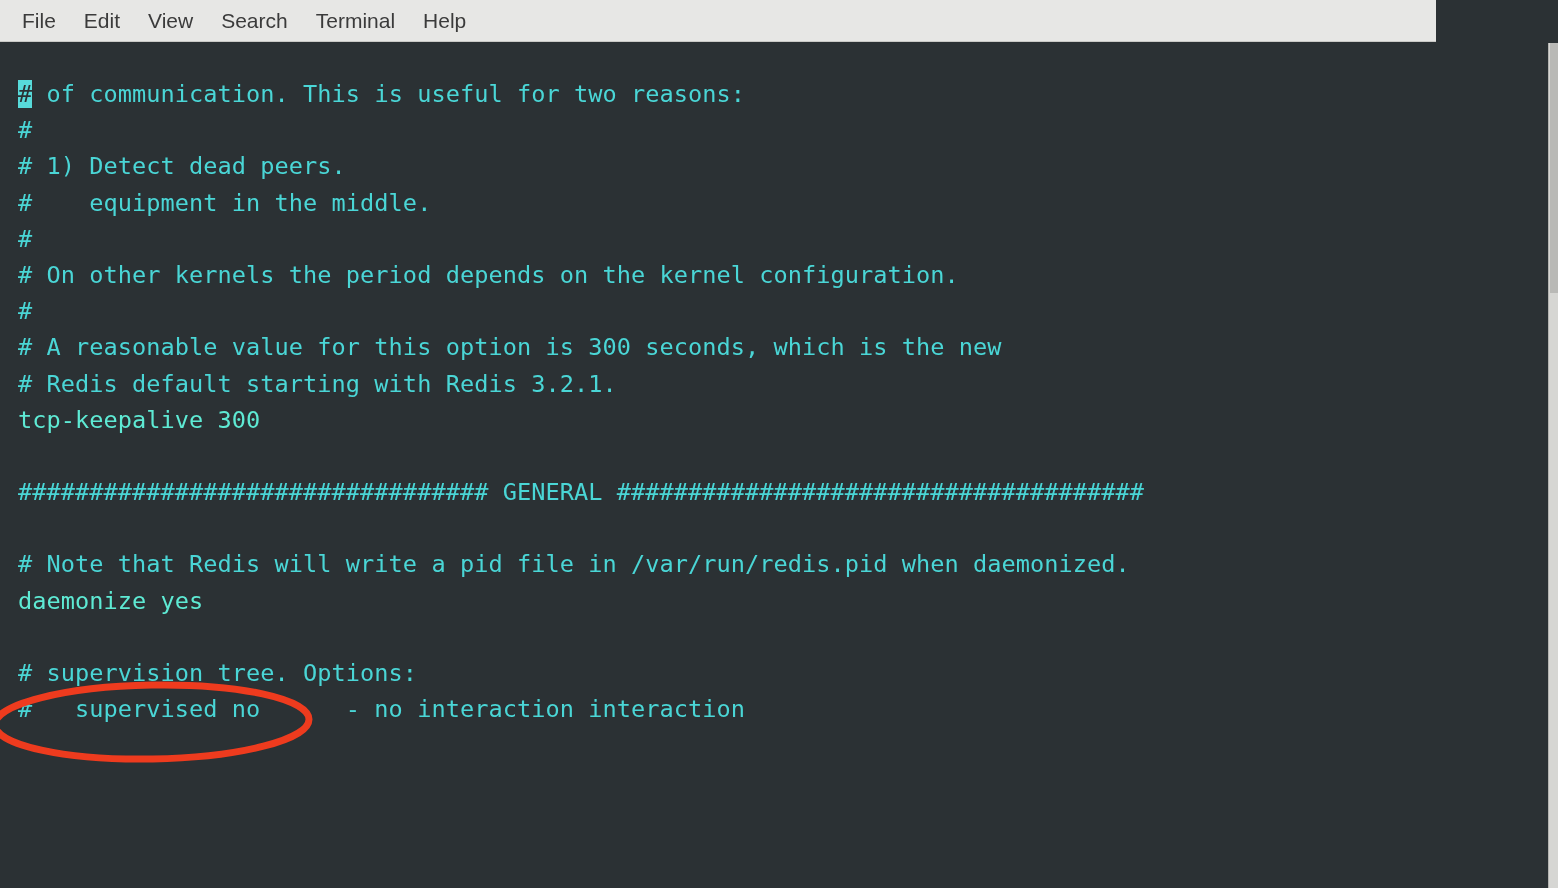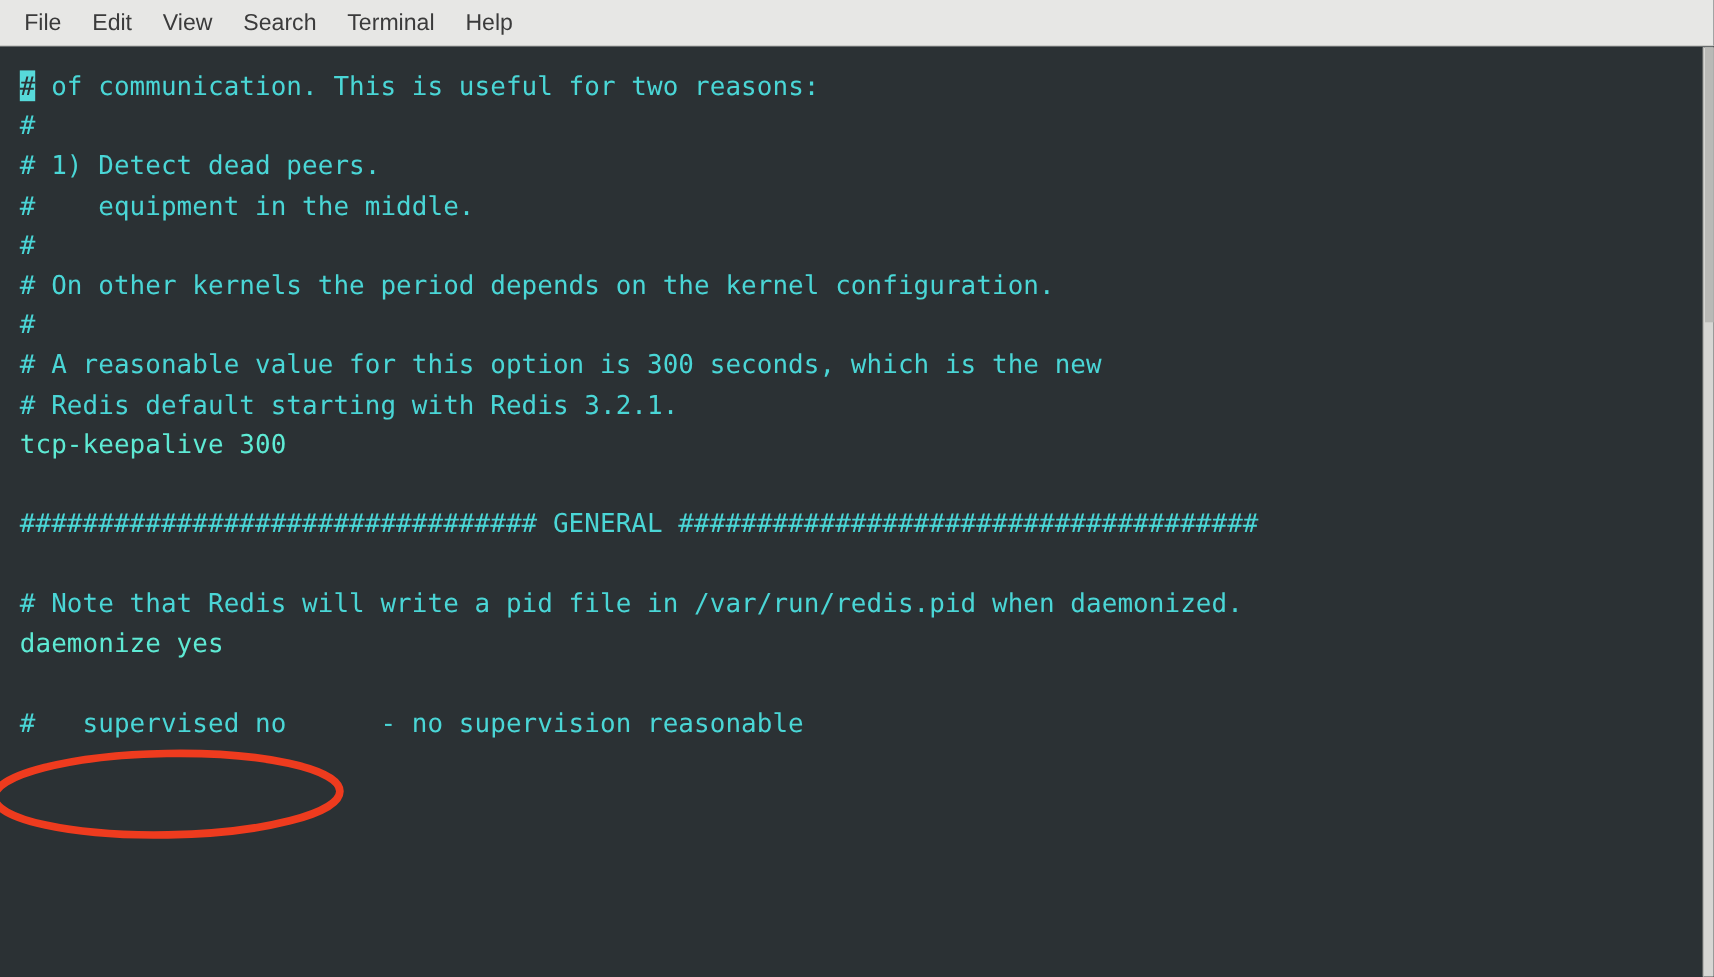--- a/index.html
+++ b/index.html
@@ -19,21 +19,21 @@
     width: 1558px;
     height: 888px;
     overflow: hidden;
     background: #2b3134;
   }
 
   
   .menubar {
     position: absolute;
     left: 0; top: 0;
-    width: 1558px;
+    width: 1436px;
     height: 42px;
     background: #e7e7e5;
     border-bottom: 1px solid #c9c9c6;
     box-sizing: border-box;
     display: flex;
     align-items: center;
     padding-left: 8px;
   }
   .menu-item {
     font-family: "Liberation Sans", sans-serif;
@@ -52,21 +52,21 @@
     left: 0;
     top: 43px;
     width: 1548px;
     height: 845px;
     background: #2b3134;
     overflow: hidden;
   }
   .term-inner {
     position: absolute;
     left: 0;
-    top: 0;
+    top: 16px;
     padding: 17px;
   }
   .line {
     font-family: "DejaVu Sans Mono", monospace;
     font-size: 23.6px;
     line-height: 36.2px;
     height: 36.2px;
     letter-spacing: 0.05px;
     white-space: pre;
     color: #d3d7cf;
@@ -135,21 +135,22 @@
         <div class="line comment">#</div>
         <div class="line comment"># A reasonable value for this option is 300 seconds, which is the new</div>
         <div class="line comment"># Redis default starting with Redis 3.2.1.</div>
         <div class="line value">tcp-keepalive 300</div>
         <div class="line blank"> </div>
         <div class="line comment">################################# GENERAL #####################################</div>
         <div class="line blank"> </div>
         <div class="line comment"># Note that Redis will write a pid file in /var/run/redis.pid when daemonized.</div>
         <div class="line value">daemonize yes</div>
         <div class="line blank"> </div>
-        <div class="line comment">#   supervised no      - no supervision reasonable</div>
+        <div class="line comment"># supervision tree. Options:</div>
+        <div class="line comment">#   supervised no      - no interaction interaction</div>
       </div>
   </div>
 
   <div class="scrollbar">
     <div class="scroll-thumb"></div>
   </div>
 
   <svg class="annotation" viewBox="0 0 1558 888">
     <ellipse id="anno-ellipse" cx="152" cy="722" rx="157" ry="37" fill="none" stroke="#ee3b1e" stroke-width="7" transform="rotate(-1 152 722)"></ellipse>
   </svg>

